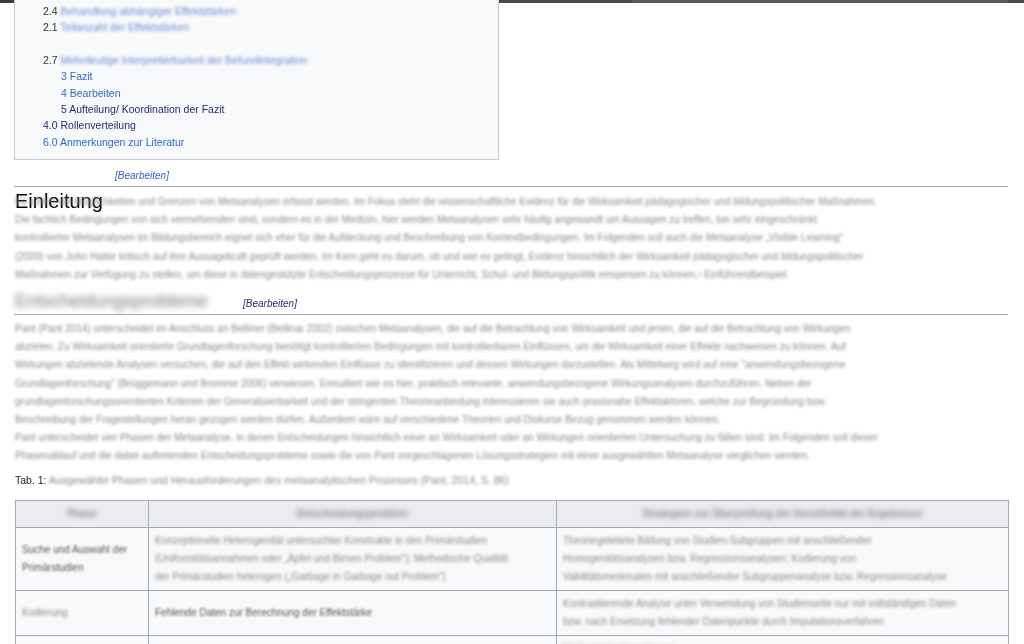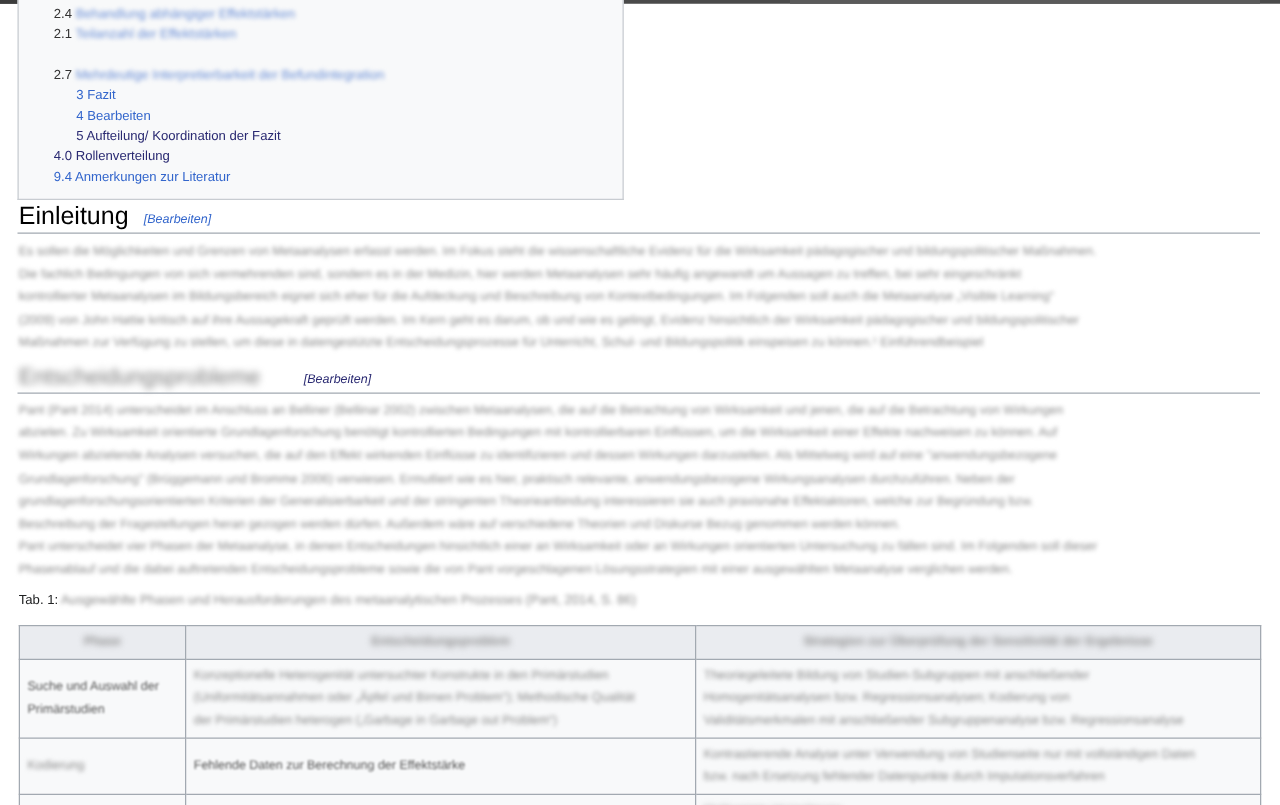--- a/index.html
+++ b/index.html
@@ -15,21 +15,21 @@
     .toc-item { position: absolute; font-size: 10.5px; line-height: 14px; white-space: nowrap; }
     .toc-item .num { color: #333; }
     .toc-item.lvl1 { left: 18px; margin-left: 28px; }
     .toc-item.lvl2 { left: 28px; }
     .link { color: #3366cc; }
     .link.visited { color: #2a2a72; }
     .blur-link { color: #6b8fd6; filter: blur(1.5px); }
     .blur-text { color: #8a8a8a; filter: blur(1.7px); }
     .blur-heavy { color: #8a8a8a; filter: blur(2.6px); }
 
-    h2 { position: absolute; font-weight: normal; font-family: "Liberation Sans", sans-serif; white-space: nowrap; }
+    h2 { position: absolute; font-weight: normal; font-family: "Liberation Sans", sans-serif; white-space: nowrap; margin-top: 28px; }
     .h2-einleitung { left: 15px; top: 161px; font-size: 20px; line-height: 24px; color: #000; }
     .edit { position: absolute; font-size: 10px; color: #3366cc; white-space: nowrap; font-style: italic; }
     .edit.visited { color: #2a2a72; }
     .rule { position: absolute; left: 14px; width: 994px; height: 1px; background: #a2a9b1; }
 
     .para { position: absolute; left: 15px; width: 990px; font-size: 10px; line-height: 18.2px; }
     .para .line { display: block; white-space: nowrap; overflow: hidden; }
 
     .h2-blurred { position: absolute; left: 15px; top: 291px; width: 220px; height: 18px; }
     .h2-blurred span { display: block; font-size: 18px; color: #777; filter: blur(3px); white-space: nowrap; }
@@ -75,21 +75,21 @@
   </div>
   <div class="toc-item lvl1 link visited" style="top:102px">
     <span>5</span>
     <span>Aufteilung/ Koordination der Fazit</span>
   </div>
   <div class="toc-item lvl2 link visited" style="top:118px">
     <span>4.0</span>
     <span>Rollenverteilung</span>
   </div>
   <div class="toc-item lvl2 link" style="top:135px">
-    <span>9.4</span>
+    <span>6.0</span>
     <span>Anmerkungen zur Literatur</span>
   </div>
 </div>
 
 <h2 class="h2-einleitung">Einleitung</h2>
 <a class="edit" style="left:115px; top:170px;">[Bearbeiten]</a>
 <div class="rule" style="top:186px"></div>
 
 <div class="para blur-text" style="top:193px">
   <span class="line">Es sollen die Möglichkeiten und Grenzen von Metaanalysen erfasst werden. Im Fokus steht die wissenschaftliche Evidenz für die Wirksamkeit pädagogischer und bildungspolitischer Maßnahmen.</span>

